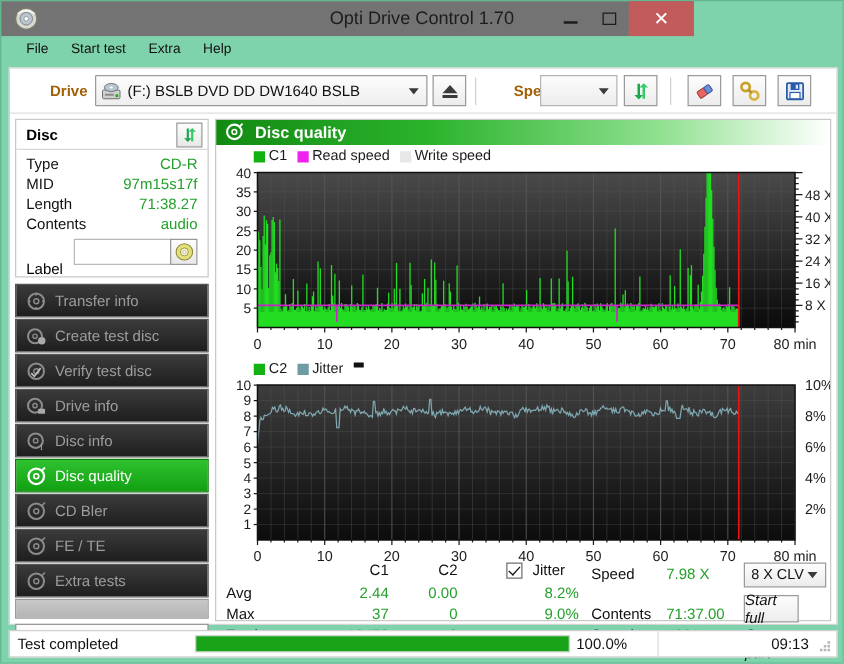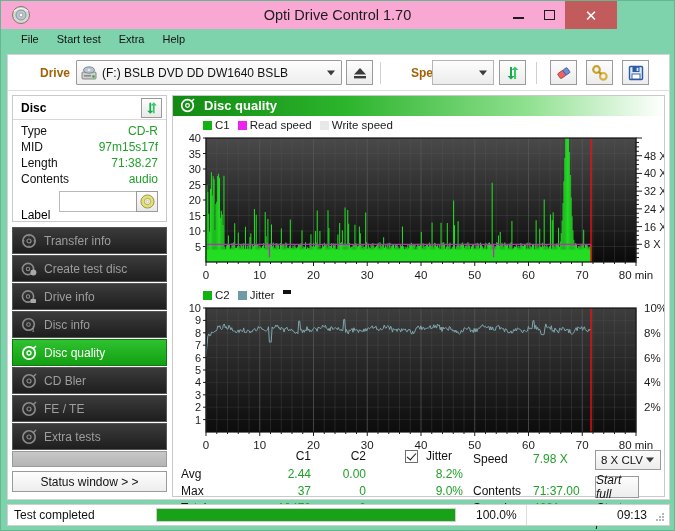--- a/index.html
+++ b/index.html
@@ -11,22 +11,22 @@
     -webkit-font-smoothing: antialiased;
   }
   #app {
     position:relative; width:675px; height:531px;
     background:#7fd3ac;
     border:1px solid #63b890;
   }
 
   
   .titlebar {
-    position:absolute; top:0; left:0; width:616px; height:28px;
-    background:#f9a8d4;
+    position:absolute; top:0; left:0; width:554px; height:28px;
+    background:#737373;
   }
   .title-icon {
     position:absolute; left:10px; top:4px; width:20px; height:20px;
   }
   .title-text {
     position:absolute; left:0; top:0; width:673px; height:28px;
     line-height:28px; text-align:center;
     font-size:14.5px; color:#1c1c1c;
   }
   .win-btn {
@@ -195,21 +195,21 @@
   
   .statusbar {
     position:absolute; left:6px; top:503px; width:663px; height:22px;
     background:#fff; border:1px solid #d0d0d0; display:flex; align-items:center;
   }
   .sb-text { width:148px; padding-left:6px; font-size:12px; color:#111;}
   .sb-progress {
     width:300px; height:14px; border:1px solid #cfcfcf; background:#f3f3f3; position:relative;
   }
   .sb-progress-fill { height:100%; background:#18a218; }
-  .sb-pct { width:70px; text-align:left; padding-left:20px; font-size:12px; color:#111;}
+  .sb-pct { width:70px; text-align:left; padding-left:5px; font-size:12px; color:#111;}
   .sb-div { width:1px; height:20px; background:#dcdcdc; }
   .sb-time { flex:1; text-align:right; padding-right:22px; font-size:12px; color:#111; }
   .sb-grip { position:absolute; right:4px; bottom:3px; width:11px; height:11px;}
 </style>
 </head>
 <body>
 
 <div id="app">
 
   <div class="titlebar">
@@ -362,20 +362,28 @@
 
         <div class="nav-item">
           <svg class="nav-icon" viewBox="0 0 16 16">
             <circle cx="7" cy="8" r="5.6" fill="none" stroke="#8c8c8c" stroke-width="1.6"></circle>
             <circle cx="7" cy="8" r="1.7" fill="none" stroke="#8c8c8c" stroke-width="1.1"></circle>
             <circle cx="12.4" cy="11.6" r="3" fill="#a9a9a9"></circle>
           </svg>
           <span class="nav-label">Create test disc</span>
         </div>
 
+        <div class="nav-item">
+          <svg class="nav-icon" viewBox="0 0 16 16">
+            <circle cx="8" cy="8" r="6.2" fill="none" stroke="#8c8c8c" stroke-width="1.6"></circle>
+            <circle cx="8" cy="8" r="2" fill="none" stroke="#8c8c8c" stroke-width="1.2"></circle>
+            <path d="M4 9.5 L6.5 12 L11.5 5.5" stroke="#bdbdbd" stroke-width="1.4" fill="none"></path>
+          </svg>
+          <span class="nav-label">Verify test disc</span>
+        </div>
 
         <div class="nav-item">
           <svg class="nav-icon" viewBox="0 0 16 16">
             <circle cx="7" cy="7.5" r="5.6" fill="none" stroke="#8c8c8c" stroke-width="1.6"></circle>
             <circle cx="7" cy="7.5" r="1.7" fill="none" stroke="#8c8c8c" stroke-width="1.1"></circle>
             <rect x="9.5" y="10" width="5.5" height="4" rx=".7" fill="#a9a9a9"></rect>
           </svg>
           <span class="nav-label">Drive info</span>
         </div>
 

